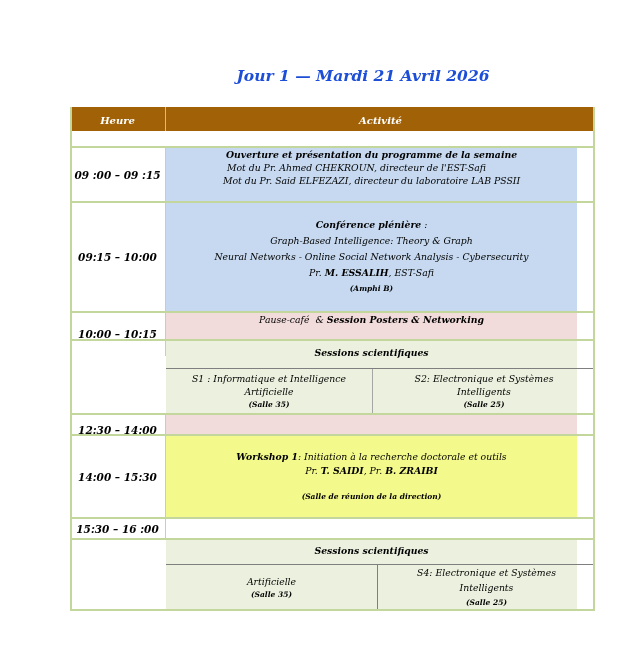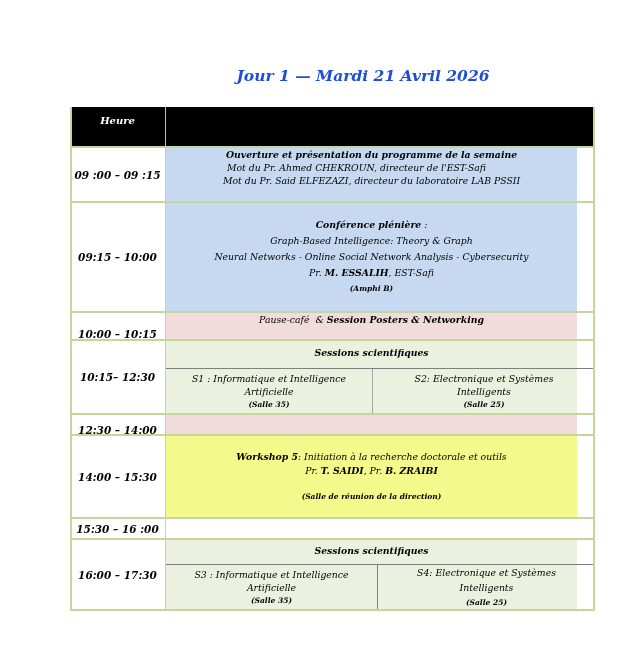--- a/index.html
+++ b/index.html
@@ -26,22 +26,23 @@
   .small { font-size:7.5px; font-weight:bold; }
   .sub { position:absolute; box-sizing:border-box; display:flex; flex-direction:column; align-items:center; justify-content:center; font-style:italic; font-size:9.3px; line-height:13px; }
 </style>
 </head>
 <body>
 
 <div class="title">Jour 1 — Mardi 21 Avril 2026</div>
 
 <div class="tbl">
 
-  <div class="row" style="top:0;height:40px;background:#000000;">
+  <div class="row" style="top:0;height:24px;background:#a16207;">
     <div class="cell hcell" style="left:0;width:96px;border-right:1px solid #b5cc84;">Heure</div>
+    <div class="cell hcell" style="left:96px;right:0;">Activité</div>
   </div>
 
   <div class="row" style="top:40px;height:55px;">
     <div class="cell time">09 :00 – 09 :15</div>
     <div class="cell act blue" style="justify-content:flex-start;padding-top:1px;line-height:13px;">
       <div style="font-weight:bold;">Ouverture et présentation du programme de la semaine</div>
       <div style="margin-left:-30px;">Mot du Pr. Ahmed CHEKROUN, directeur de l'EST-Safi</div>
       <div>Mot du Pr. Said ELFEZAZI, directeur du laboratoire LAB PSSII</div>
     </div>
   </div>
@@ -58,21 +59,20 @@
   </div>
 
   <div class="row" style="top:205px;height:44px;">
     <div class="cell time">10:00 – 10:15</div>
     <div class="cell act pink" style="justify-content:flex-start;padding-top:0px;">
       <div><span style="white-space:pre;">Pause-café  &amp; </span><b>Session Posters &amp; Networking</b></div>
     </div>
   </div>
 
   <div class="row" style="top:233px;height:74px;">
-    <div class="cell time">10:15– 12:30</div>
     <div class="cell act green" style="justify-content:flex-start;">
       <div style="font-weight:bold;margin-top:5px;">Sessions scientifiques</div>
     </div>
     <div style="position:absolute;left:96px;right:0;top:28px;height:1px;background:#7f7f7f;"></div>
     <div class="sub" style="left:96px;width:206px;top:29px;bottom:0;">
       <div>S1 : Informatique et Intelligence</div>
       <div>Artificielle</div>
       <div class="small">(Salle 35)</div>
     </div>
     <div style="position:absolute;left:302px;width:1px;top:29px;bottom:0;background:#a6a6a6;"></div>
@@ -84,39 +84,37 @@
   </div>
 
   <div class="row" style="top:307px;height:32px;">
     <div class="cell time">12:30 – 14:00</div>
     <div class="cell act pink"></div>
   </div>
 
   <div class="row" style="top:328px;height:83px;">
     <div class="cell time">14:00 – 15:30</div>
     <div class="cell act yellow" style="line-height:14px;">
-      <div><b>Workshop 5</b><span>: Initiation à la recherche doctorale et outils</span></div>
+      <div><b>Workshop 1</b><span>: Initiation à la recherche doctorale et outils</span></div>
       <div><span>Pr. </span><b>T. SAIDI</b><span style="white-space:pre;">, Pr. </span><b>B. ZRAIBI</b></div>
       <div style="height:12px;"></div>
       <div class="small">(Salle de réunion de la direction)</div>
     </div>
   </div>
 
   <div class="row" style="top:411px;height:21px;">
     <div class="cell time">15:30 – 16 :00</div>
   </div>
 
   <div class="row" style="top:432px;height:71px;">
-    <div class="cell time">16:00 – 17:30</div>
     <div class="cell act green" style="justify-content:flex-start;">
       <div style="font-weight:bold;margin-top:4px;">Sessions scientifiques</div>
     </div>
     <div style="position:absolute;left:96px;right:0;top:25px;height:1px;background:#7f7f7f;"></div>
     <div class="sub" style="left:96px;width:211px;top:26px;bottom:0;">
-      <div>S3 : Informatique et Intelligence</div>
       <div>Artificielle</div>
       <div class="small">(Salle 35)</div>
     </div>
     <div style="position:absolute;left:307px;width:1px;top:26px;bottom:0;background:#7f7f7f;"></div>
     <div class="sub" style="left:308px;right:0;top:26px;bottom:0;line-height:15px;">
       <div>S4: Electronique et Systèmes</div>
       <div>Intelligents</div>
       <div class="small">(Salle 25)</div>
     </div>
   </div>

